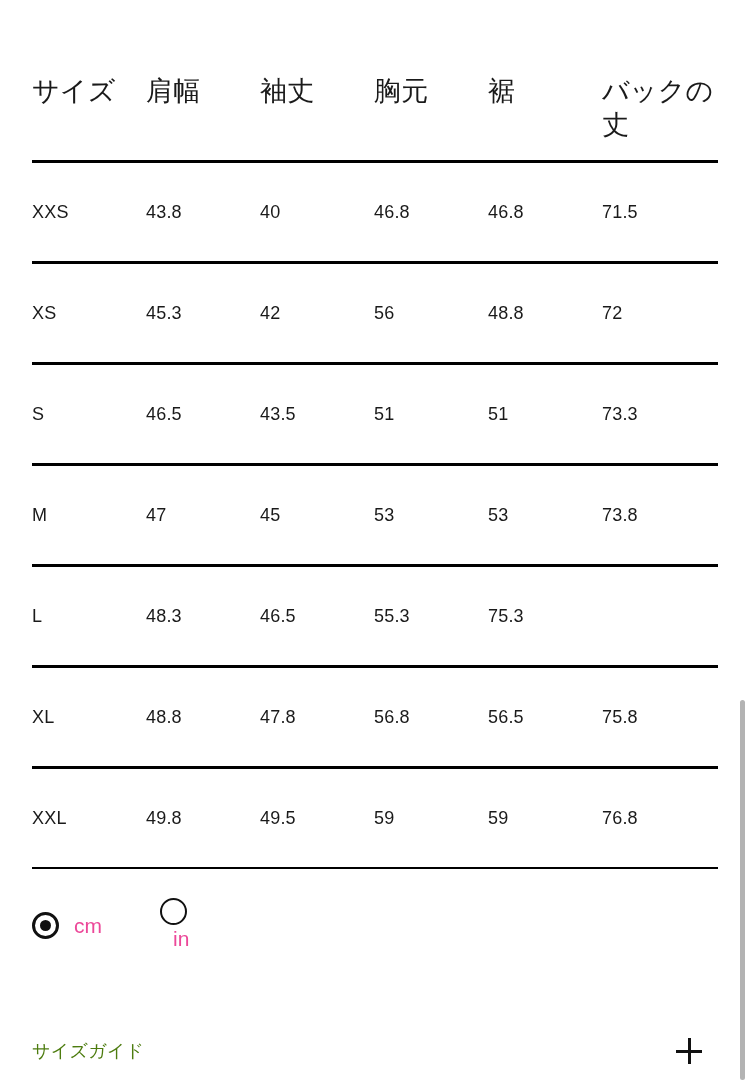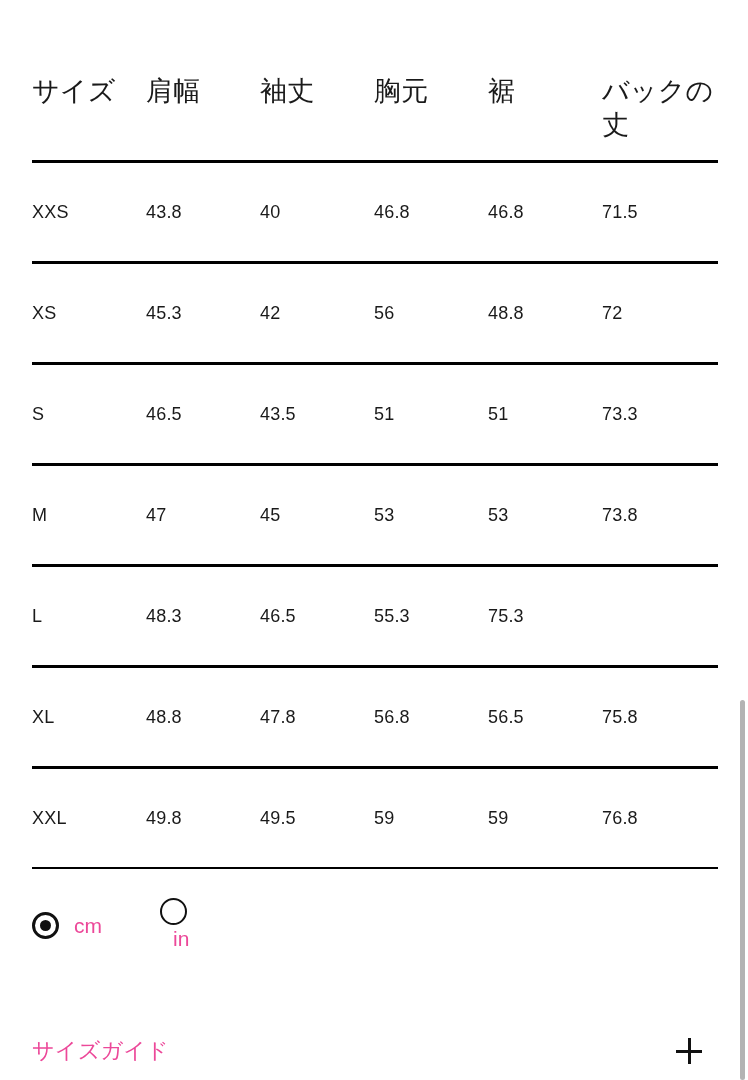--- a/index.html
+++ b/index.html
@@ -140,23 +140,23 @@
     width: 748px;
     height: 58px;
     display: flex;
     align-items: center;
     justify-content: space-between;
     padding: 0 46px 0 32px;
     cursor: pointer;
   }
 
   .size-guide-label {
-    font-size: 22px;
+    font-size: 18px;
     line-height: 30px;
-    color: #ec4899;
+    color: #4d7c0f;
     letter-spacing: 0.3px;
   }
 
   .plus-icon {
     position: relative;
     width: 26px;
     height: 26px;
     flex: 0 0 auto;
   }
   .plus-icon::before,

